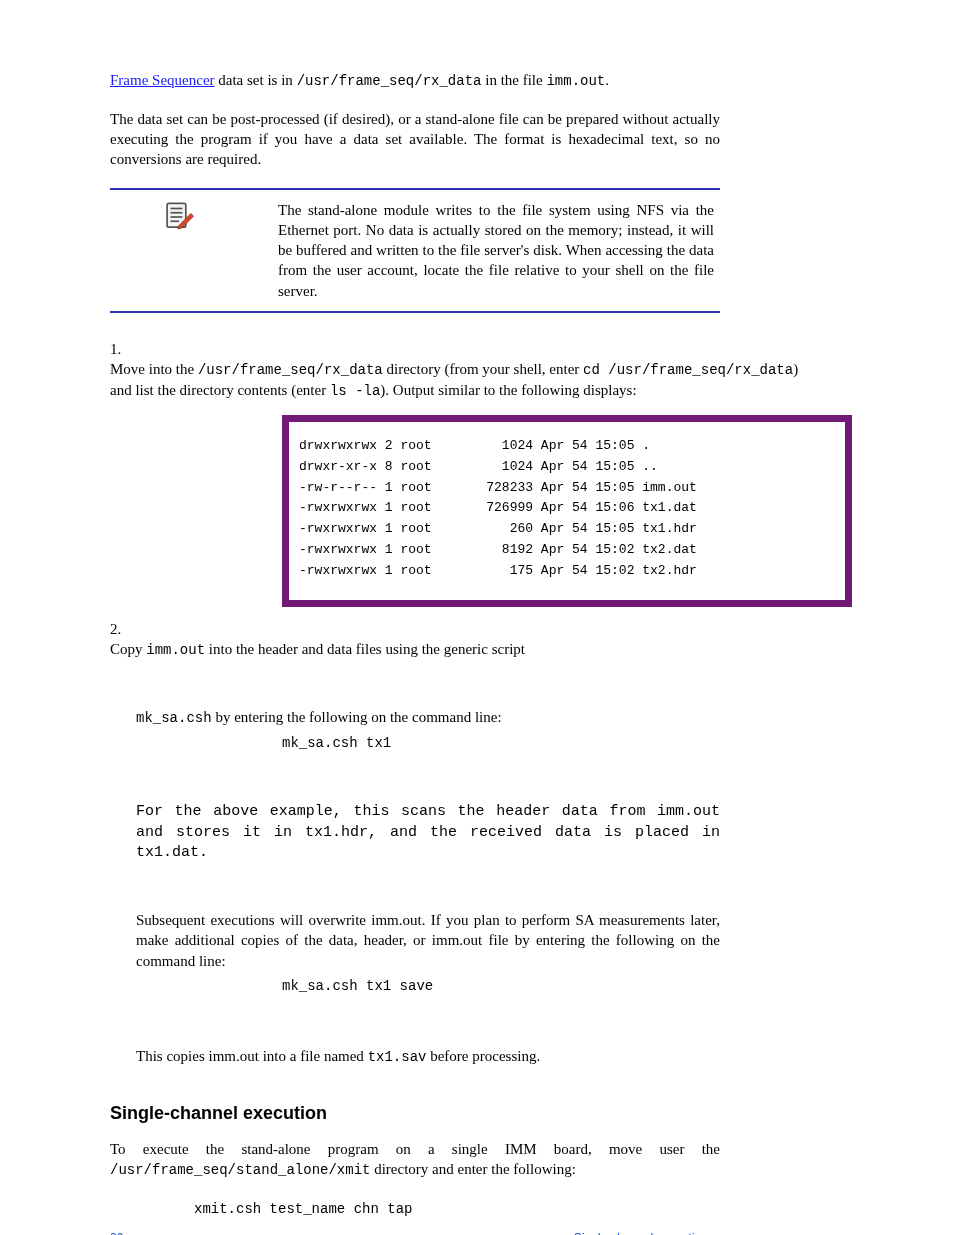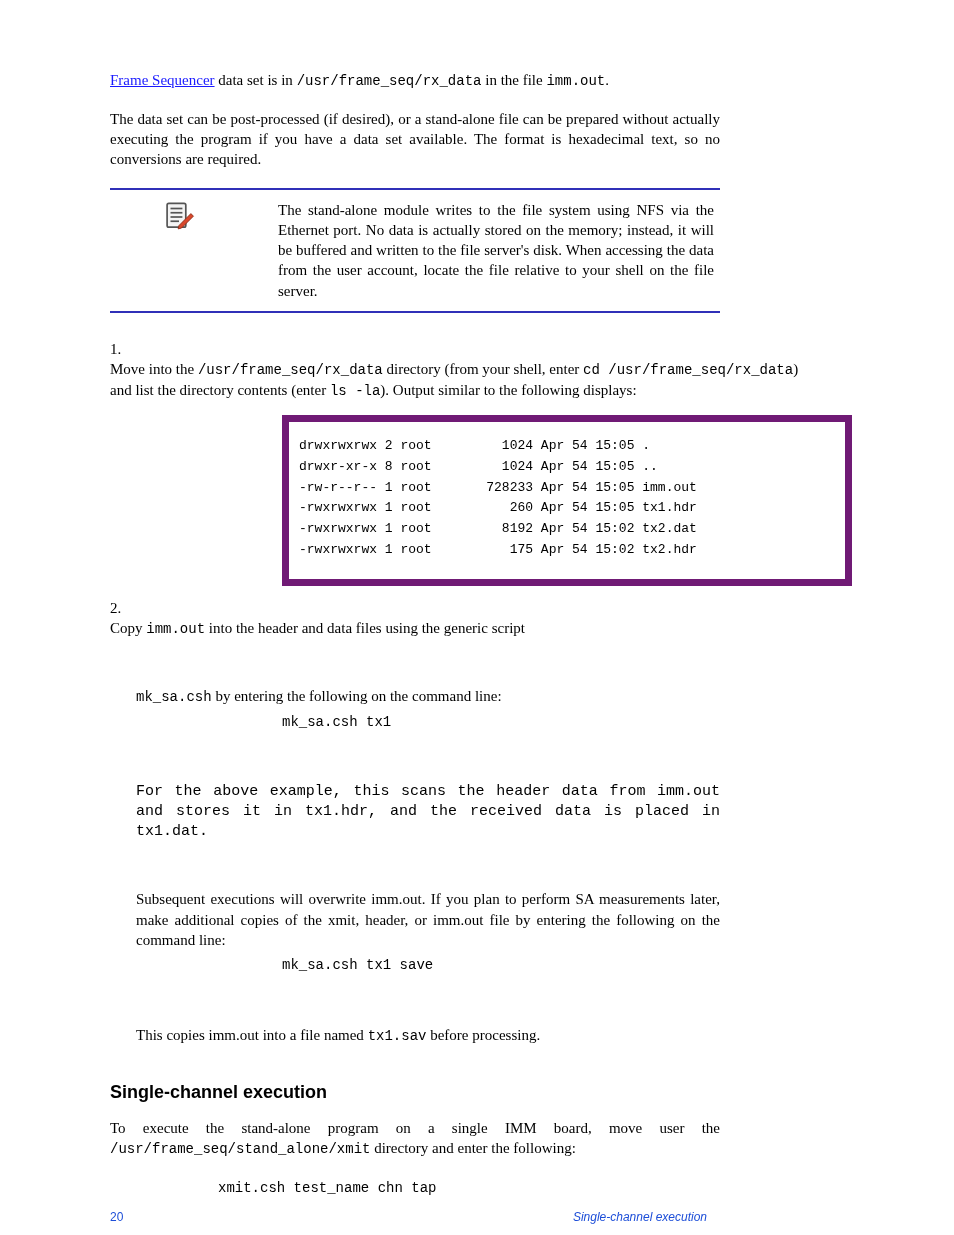--- a/index.html
+++ b/index.html
@@ -155,20 +155,21 @@
     <span class="step-num">1.</span>
     <span class="step-body">
       <span>Move into the </span><span class="mono">/usr/frame_seq/rx_data</span><span> directory (from your shell, enter </span><span class="mono">cd /usr/frame_seq/rx_data</span><span>) and list the directory contents (enter </span><span class="mono">ls -la</span><span>). Output similar to the following displays:</span>
     </span>
   </div>
 
   <div class="code-box">
     <span class="mono">drwxrwxrwx 2 root         1024 Apr 54 15:05 .          </span>
     <span class="mono">drwxr-xr-x 8 root         1024 Apr 54 15:05 ..         </span>
     <span class="mono">-rw-r--r-- 1 root       728233 Apr 54 15:05 imm.out    </span>
+    <span class="mono">-rwxrwxrwx 1 root       726999 Apr 54 15:06 tx1.dat    </span>
     <span class="mono">-rwxrwxrwx 1 root          260 Apr 54 15:05 tx1.hdr    </span>
     <span class="mono">-rwxrwxrwx 1 root         8192 Apr 54 15:02 tx2.dat    </span>
     <span class="mono">-rwxrwxrwx 1 root          175 Apr 54 15:02 tx2.hdr    </span>
   </div>
 
   <div class="step">
     <span class="step-num">2.</span>
     <span class="step-body">
       <span>Copy </span><span class="mono">imm.out</span><span> into the header and data files using the generic script</span>
     </span>
@@ -176,37 +177,37 @@
   <div class="step-text-indent">
     <span class="mono">mk_sa.csh</span><span> by entering the following on the command line:</span>
   </div>
 
   <div class="code-inline-block">
     <span class="mono">mk_sa.csh tx1</span>
   </div>
 
   <p class="para-block step-text-indent" style="text-align:justify;font-family:Liberation Mono, monospace;">For the above example, this scans the header data from imm.out and stores it in tx1.hdr, and the received data is placed in tx1.dat.</p>
 
-  <p class="para-block step-text-indent" style="text-align:justify;">Subsequent executions will overwrite imm.out. If you plan to perform SA measurements later, make additional copies of the xmit, header, or imm.out file by entering the following on the command line:</p>
+  <p class="para-block step-text-indent" style="text-align:justify;">Subsequent executions will overwrite imm.out. If you plan to perform SA measurements later, make additional copies of the data, header, or imm.out file by entering the following on the command line:</p>
 
   <div class="code-inline-block">
     <span class="mono">mk_sa.csh tx1 save</span>
   </div>
 
   <p class="para-block step-text-indent">
     <span>This copies imm.out into a file named </span><span class="mono">tx1.sav</span><span> before processing.</span>
   </p>
 
   <div class="heading2">Single-channel execution</div>
 
   <p class="para-block">
     <span>To execute the stand-alone program on a single IMM board, move user the </span><span class="mono">/usr/frame_seq/stand_alone/xmit</span><span> directory and enter the following:</span>
   </p>
 
-  <div class="code-inline-block" style="margin-left:108px;">
+  <div class="code-inline-block" style="margin-left:84px;">
     <span class="mono">xmit.csh test_name chn tap</span>
   </div>
 
   <div class="footer">
     <span>20</span>
     <span style="font-style:italic;">Single-channel execution</span>
   </div>
 
 </div>
 

